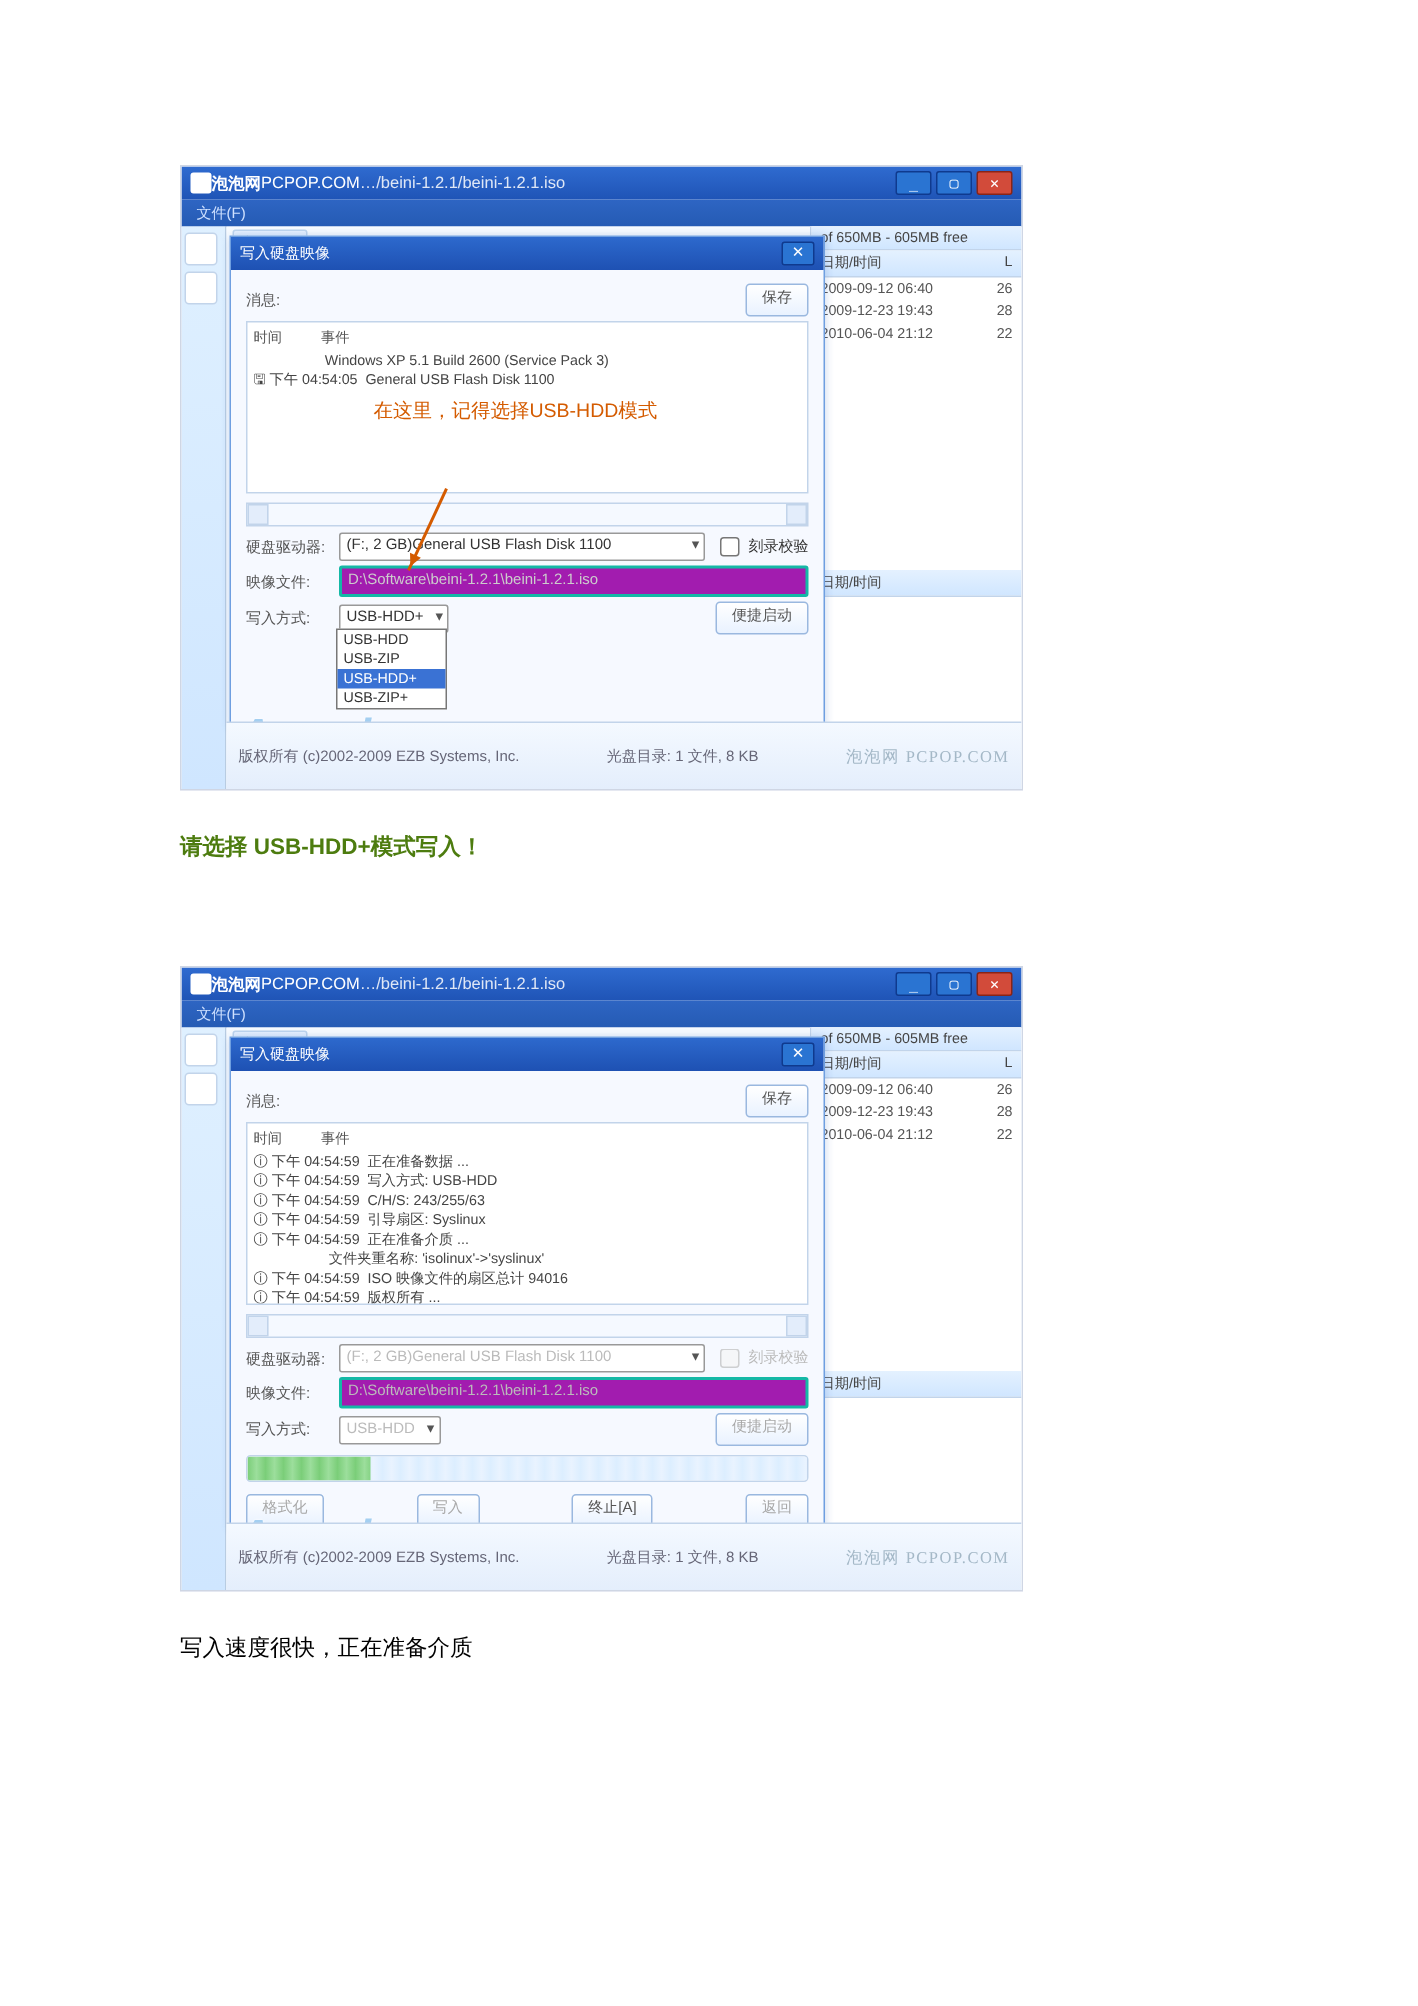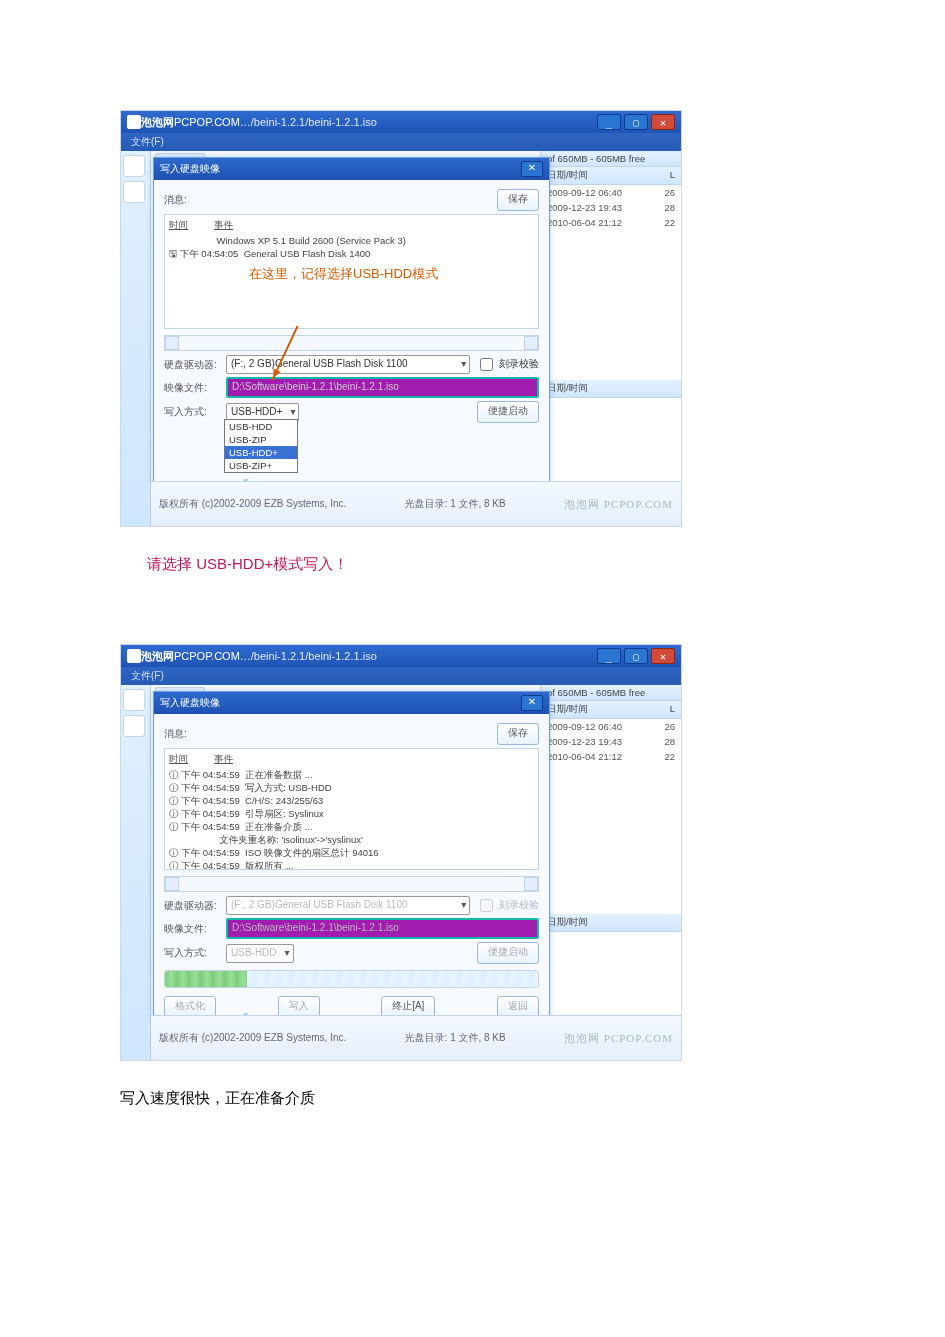--- a/index.html
+++ b/index.html
@@ -138,21 +138,21 @@
   .logbox {
     height: 105px;
     border: 1px solid #c2d4ea;
     background: #fff;
     margin: 3px 0 6px;
     padding: 4px;
     overflow: hidden;
     font-size: 9.5px;
     position: relative;
   }
-  .logbox .head { display:flex; gap:26px; color:#555; margin-bottom:2px;text-decoration:underline;}
+  .logbox .head { display:flex; gap:26px; color:#555; margin-bottom:2px;}
   .logline { white-space:nowrap; color:#444; line-height: 13px;}
   .scroll-h {
     height: 14px; border:1px solid #c2d4ea;
     background:#f5f9ff; margin-bottom:4px;
     position: relative;
   }
   .scroll-h::before, .scroll-h::after {
     content:''; position:absolute; top:0; width:14px; height:100%;
     background:#e3edfb; border:1px solid #c2d4ea; box-sizing:border-box;
   }
@@ -248,23 +248,22 @@
   }
   .progress::before{
     content:''; position:absolute; inset:0;
     background: repeating-linear-gradient(90deg,#e9f3ff 0,#dceeff 6px,#e9f3ff 12px);
   }
   .progress .bar{
     position:absolute; top:0; bottom:0; left:0;
     background: repeating-linear-gradient(90deg,#7bce79 0,#9cde9c 6px,#7bce79 12px);
   }
   .caption-blue {
-    color:#be185d; font-size:15px; font-weight:normal;
+    color:#4d7c0f; font-size:15px; font-weight:bold;
     margin-bottom: 70px;
-    margin-left: 27px;
   }
   .caption-black {
     color:#000; font-size:15px;
     margin-top: 28px;
   }
   .cb input { vertical-align:middle; }
 
 </style>
 </head>
 <body>
@@ -350,21 +349,21 @@
             <div class="row" style="justify-content:space-between;">
               <span class="label">消息:</span>
               <span class="btn">保存</span>
             </div>
             <div class="logbox">
               <div class="head">
                   <span>时间</span>
                   <span>事件</span>
                 </div>
               <div class="logline">&nbsp;&nbsp;&nbsp;&nbsp;&nbsp;&nbsp;&nbsp;&nbsp;&nbsp;&nbsp;&nbsp;&nbsp;&nbsp;&nbsp;&nbsp;&nbsp;&nbsp;&nbsp;<span>Windows XP 5.1 Build 2600 (Service Pack 3)</span></div>
-              <div class="logline">🖫 <span>下午 04:54:05</span>&nbsp;&nbsp;<span>General USB Flash Disk  1400</span></div>
+              <div class="logline">🖫 <span>下午 04:54:05</span>&nbsp;&nbsp;<span>General USB Flash Disk  1100</span></div>
               <div class="annotation" style="position:absolute;top:50px;left:84px;">在这里，记得选择USB-HDD模式</div>
             </div>
             <div class="scroll-h"></div>
             <div class="row">
               <span class="label">硬盘驱动器:</span>
               <span class="select-like" style="flex:1">(F:, 2 GB)General USB Flash Disk  1100</span>
               <label class="cb"><input type="checkbox" style=""> <span>刻录校验</span></label>
             </div>
             <div class="row">
               <span class="label">映像文件:</span>

